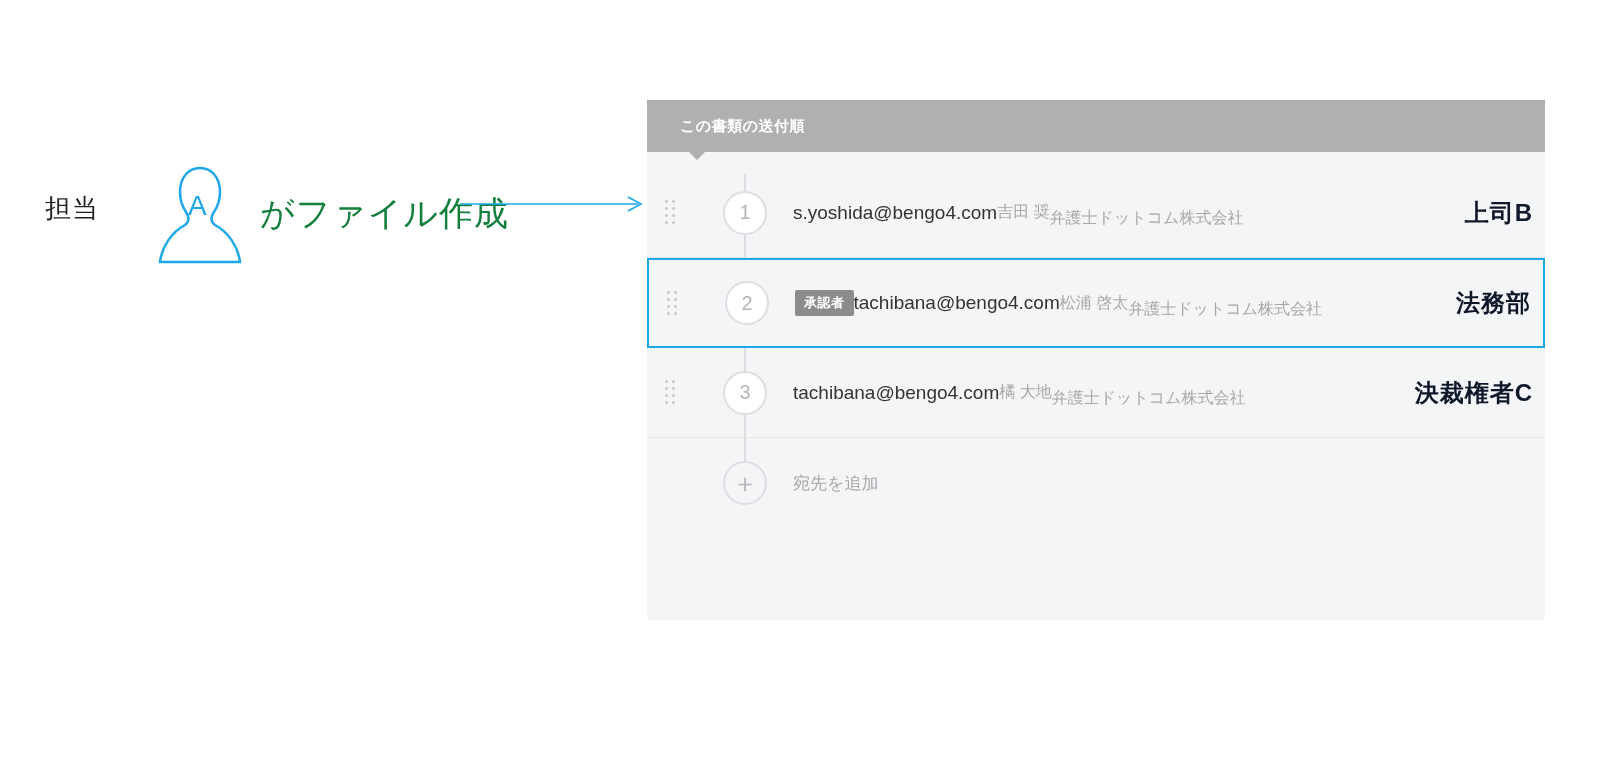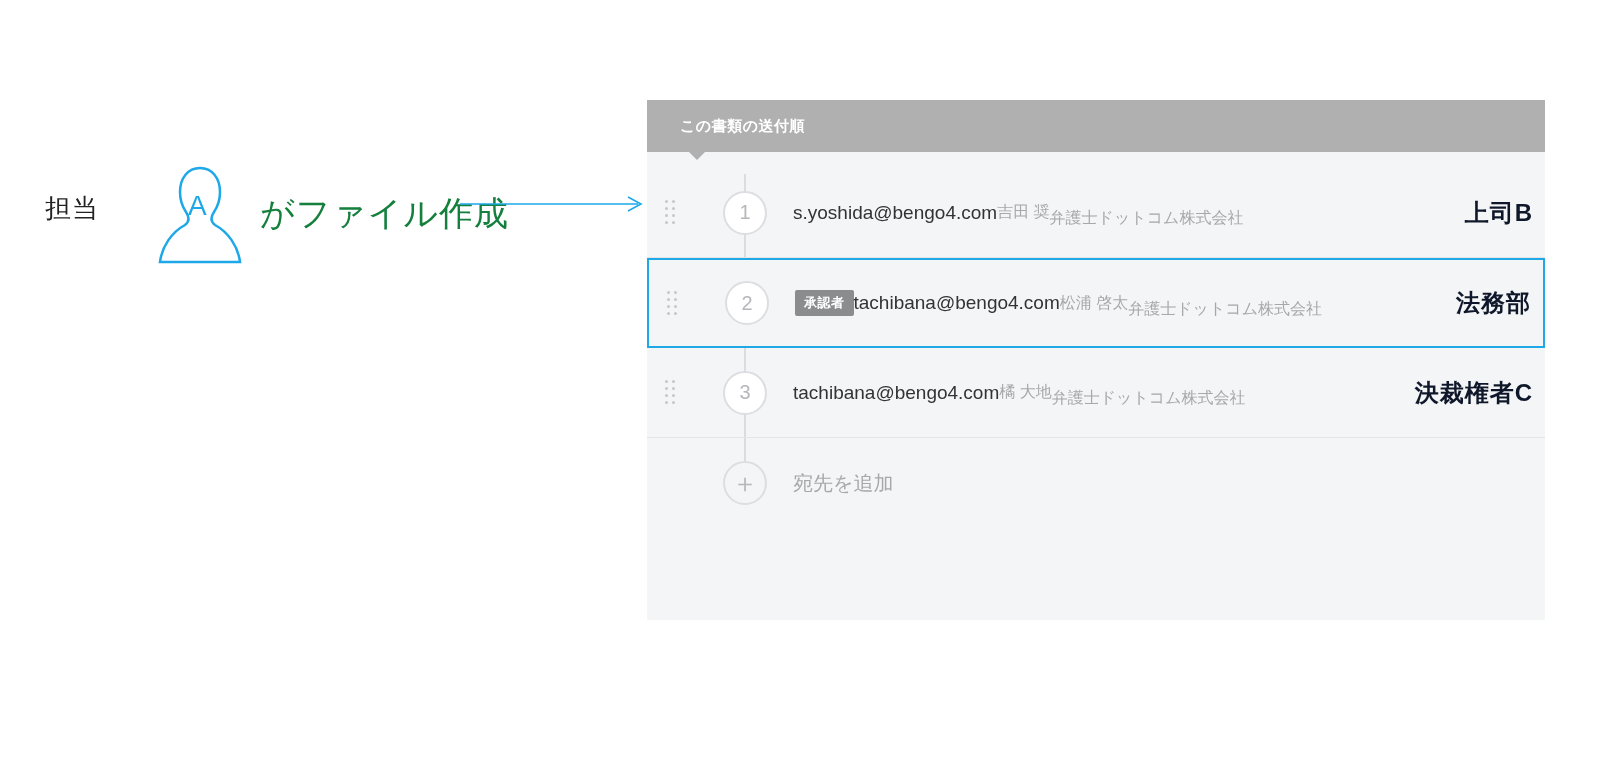--- a/index.html
+++ b/index.html
@@ -215,21 +215,21 @@
       align-items: center; justify-content: center;
       color: #b5b7ba;
       font-size: 26px;
       font-weight: 300;
       margin-left: 76px;
       position: relative;
       z-index: 3;
     }
     .add-label {
       margin-left: 26px;
-      font-size: 20px;
+      font-size: 17px;
       color: #a7a8aa;
     }
   </style>
 </head>
 <body>
 
 <div class="left-cluster">
   <span class="left-text-1">担当</span>
   <svg class="person-icon" viewBox="0 0 100 110">
     <path d="M50 8

